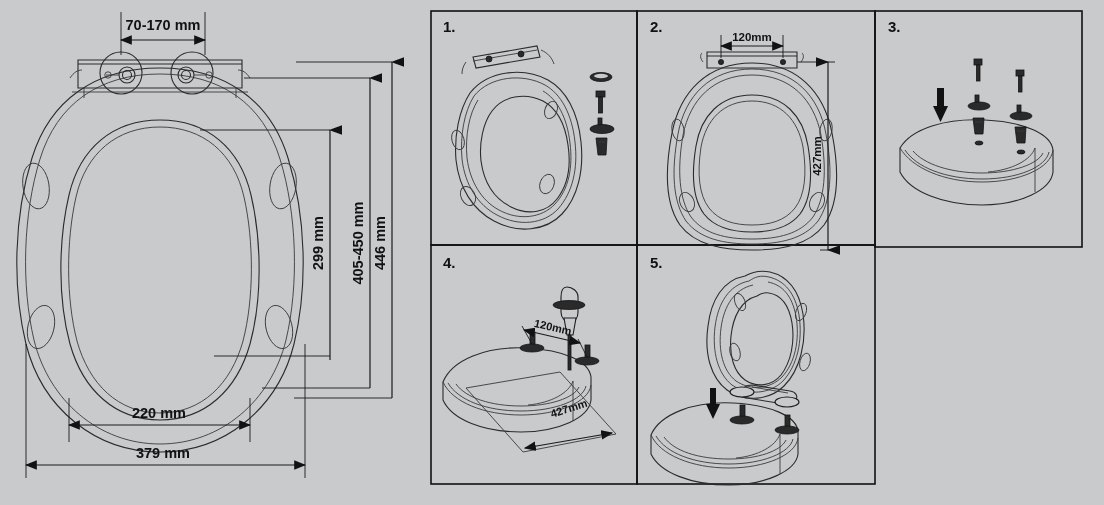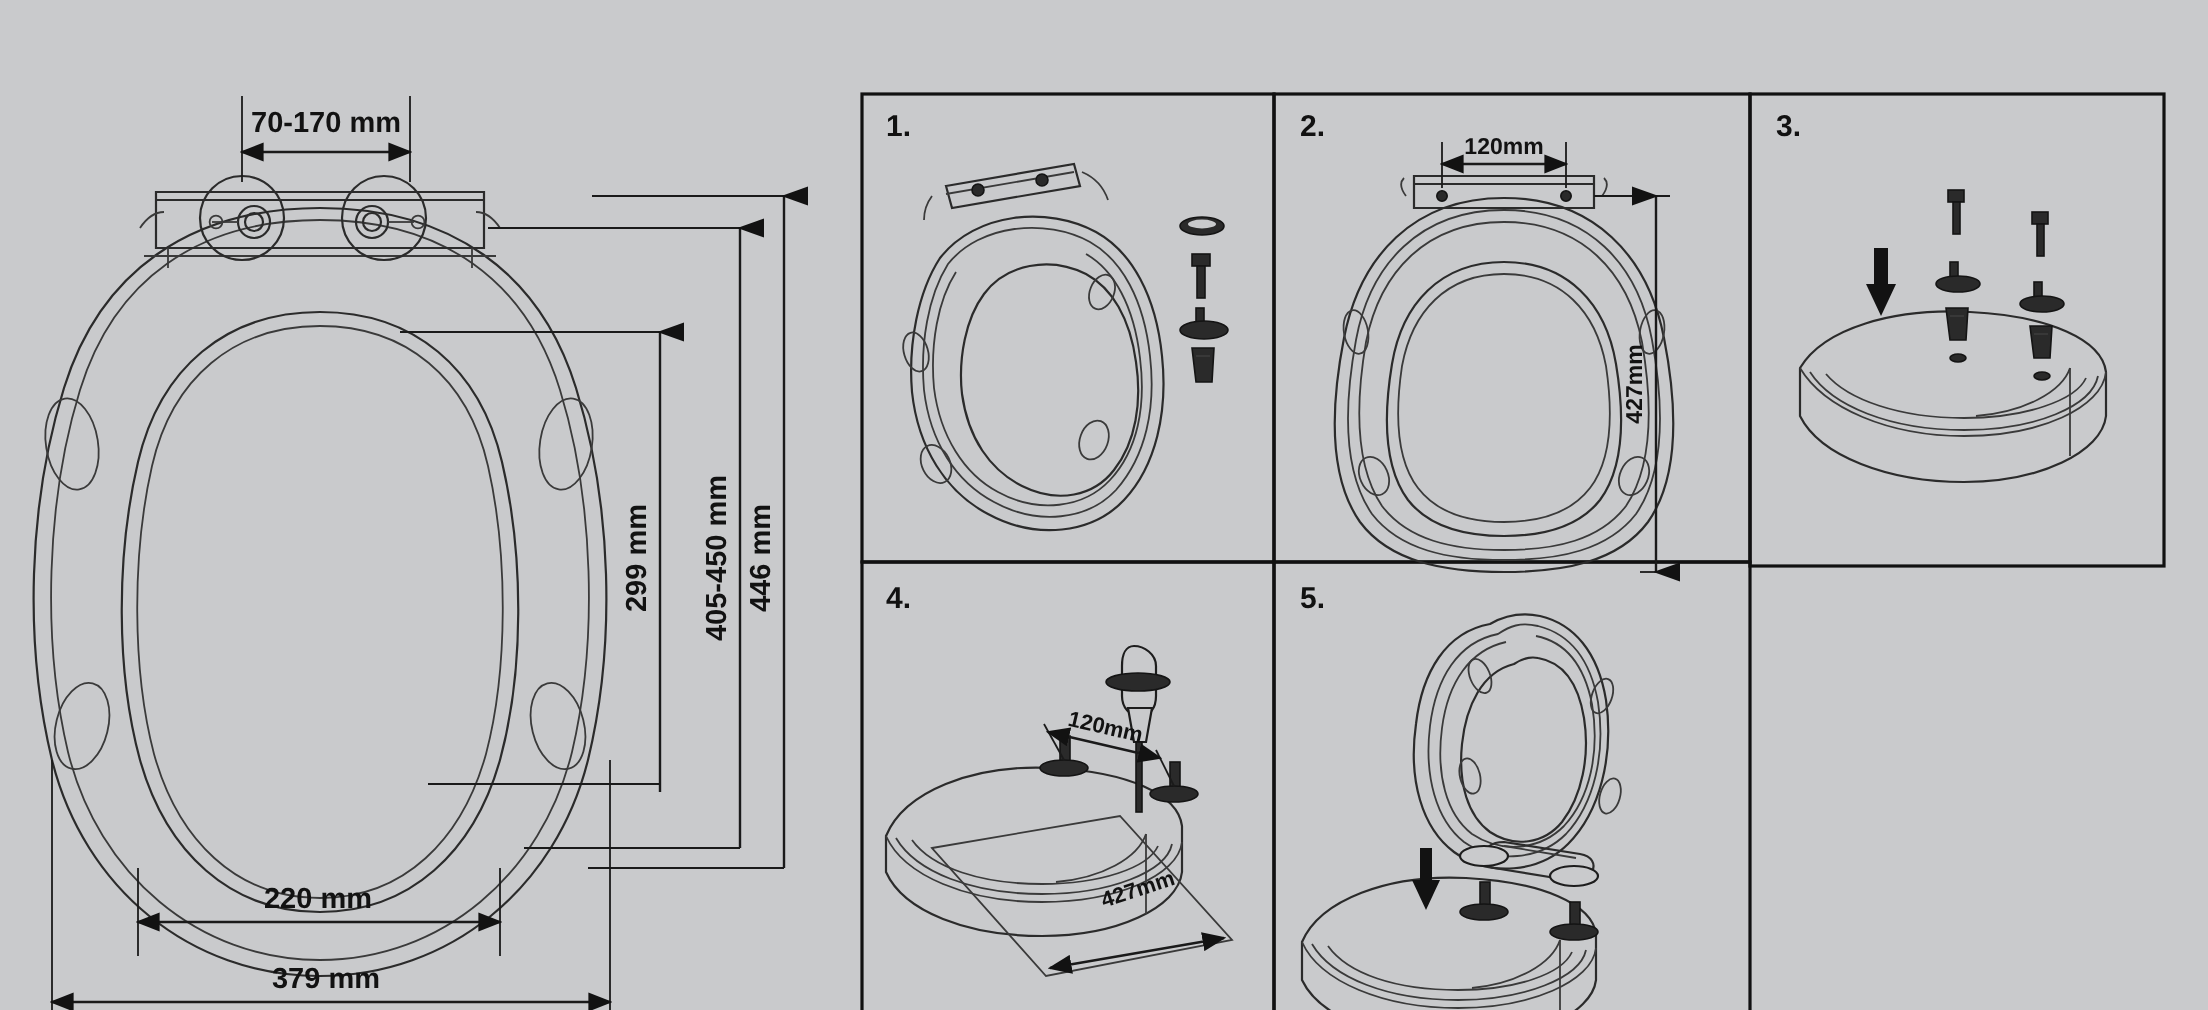--- a/index.html
+++ b/index.html
@@ -3,21 +3,21 @@
 <meta charset="utf-8">
 <style>
   html,body{margin:0;padding:0;}
   body{
     width:1104px;height:505px;
     background:#c9cacc;
     font-family:"Liberation Sans",sans-serif;
     overflow:hidden;
     position:relative;
   }
-  #sheet{position:absolute;inset:0;margin-top:36px;}
+  #sheet{position:absolute;inset:0;}
   .svg-layer{position:absolute;top:0;left:0;width:1104px;height:505px;}
   .dim-text{
     font-family:"Liberation Sans",sans-serif;
     font-weight:bold;
     fill:#121212;
   }
   .step-num{
     font-family:"Liberation Sans",sans-serif;
     font-weight:bold;
     font-size:15px;

